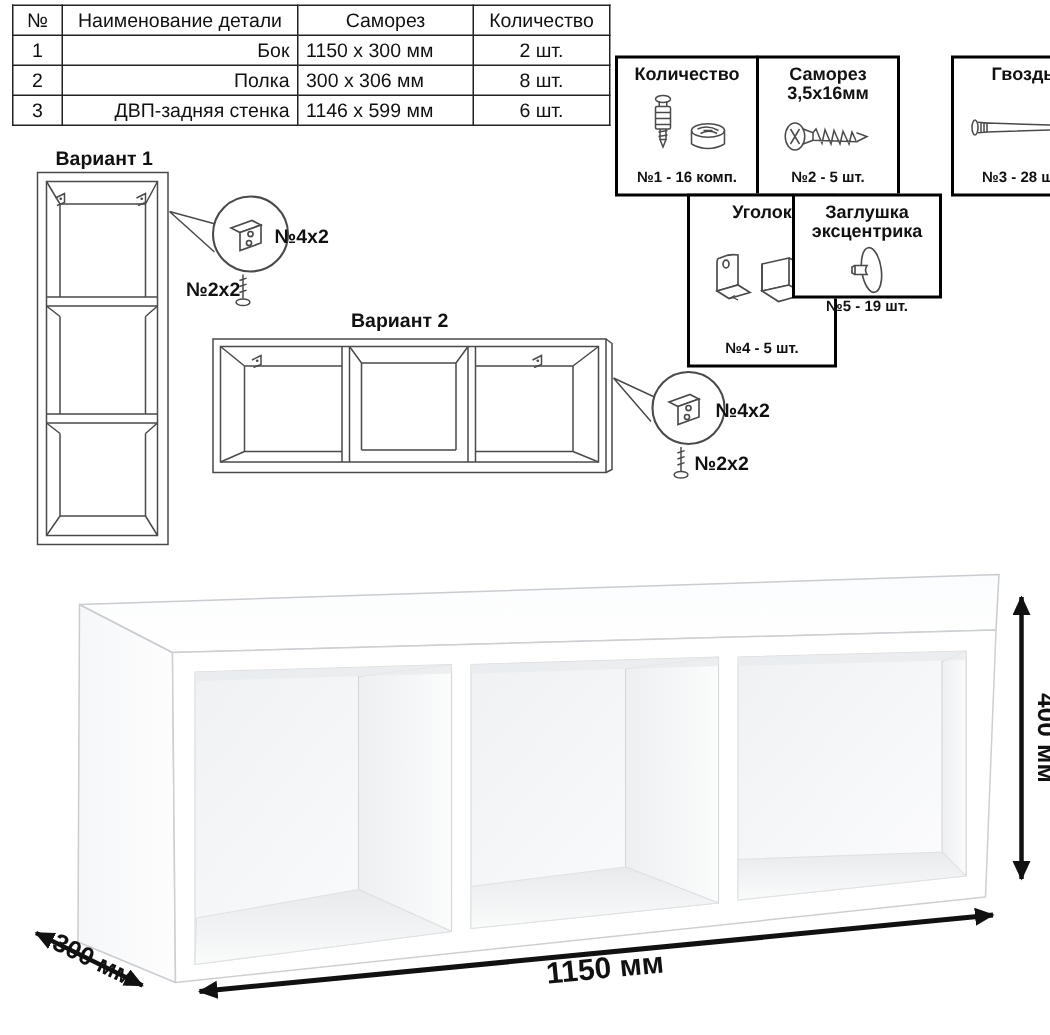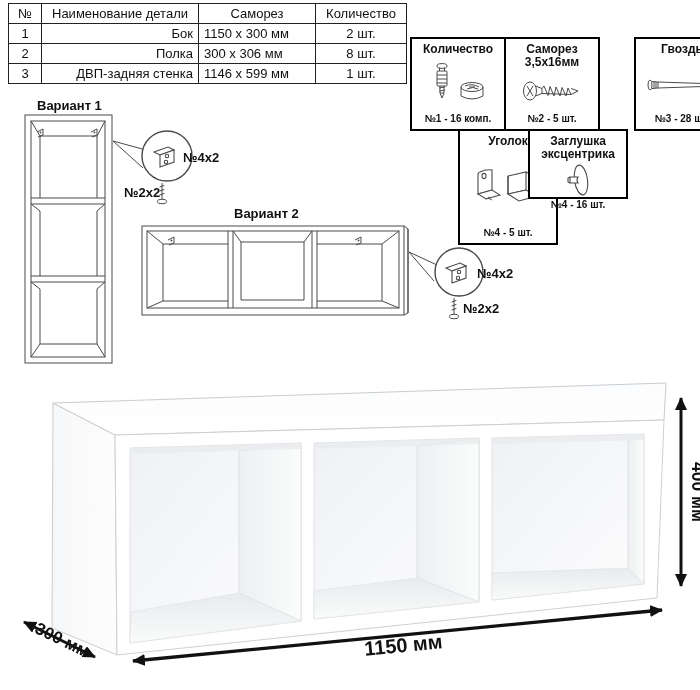--- a/index.html
+++ b/index.html
@@ -183,21 +183,21 @@
   <tr>
     <td class="c-num">2</td>
     <td class="c-name">Полка</td>
     <td class="c-size">300 x 306 мм</td>
     <td class="c-qty">8 шт.</td>
   </tr>
   <tr>
     <td class="c-num">3</td>
     <td class="c-name">ДВП-задняя стенка</td>
     <td class="c-size">1146 x 599 мм</td>
-    <td class="c-qty">1 шт.</td>
+    <td class="c-qty">6 шт.</td>
   </tr>
 </tbody>
   </table>
 
 <div class="hw-cell" style="left:410px;top:37px;width:96px;height:94px;">
   <div class="hw-title">
     <span>Количество</span><br>
   </div>
   <div class="hw-icon">
     <svg width="72" height="46" viewBox="0 0 72 46" stroke="#4a4a4a" stroke-width="1" fill="#ffffff">
@@ -270,14 +270,14 @@
     <span>Заглушка</span><br>
     <span>эксцентрика</span>
   </div>
   <div class="hw-icon">
     <svg width="40" height="38" viewBox="0 0 40 38" stroke="#4a4a4a" stroke-width="1.1" fill="#ffffff">
       <ellipse cx="23" cy="19" rx="6.5" ry="15" transform="rotate(-8 23 19)"></ellipse>
       <path d="M20,16 Q18,19 20,22 L12,22 L12,16 Z"></path>
       <path d="M12,16 L10,17 V21 L12,22" fill="none"></path>
     </svg>
   </div>
-  <div class="hw-caption">№4 - 16 шт.</div>
+  <div class="hw-caption">№5 - 19 шт.</div>
 </div>
 
 </body></html>

